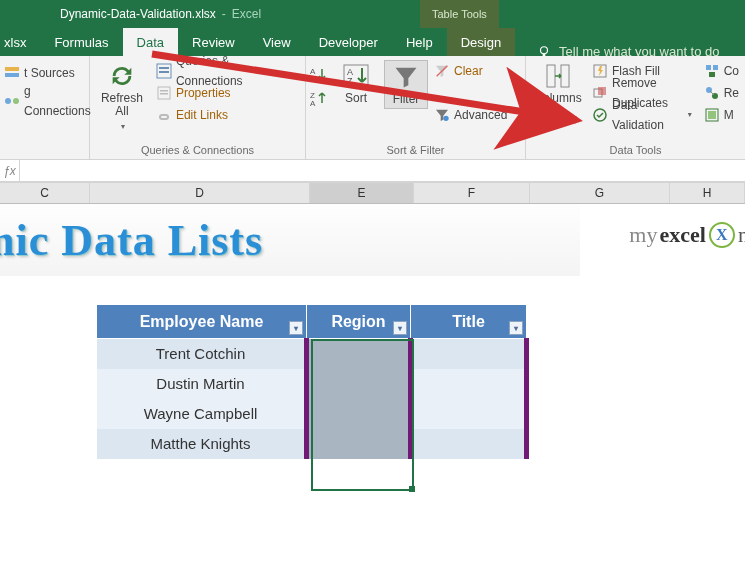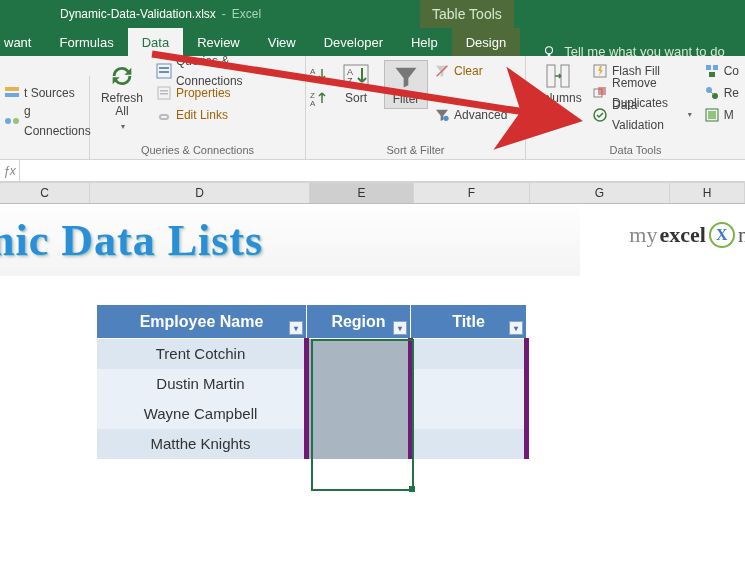--- a/index.html
+++ b/index.html
@@ -26,21 +26,21 @@
   .titlebar .filename { color: #fff; }
   .titlebar .dash { margin: 0 6px; color: #a7d6bd;}
   .titlebar .app { color: #a7d6bd; }
   .titlebar .contextual {
     position: absolute;
     left: 420px;
     top: 0;
     height: 28px;
     background: #4f6b3a;
     padding: 0 12px;
-    font-size: 14px;
+    font-size: 11px;
     display: flex;
     align-items: center;
     color: #d7e7cc;
   }
   
   .tabs {
     background: #217346;
     height: 28px;
     display: flex;
     align-items: stretch;
@@ -312,42 +312,42 @@
 <body>
 
 <div class="titlebar">
   <span class="filename">Dynamic-Data-Validation.xlsx</span>
   <span class="dash">-</span>
   <span class="app">Excel</span>
   <div class="contextual">Table Tools</div>
 </div>
 
 <div class="tabs">
-  <div class="tab first">want</div>
+  <div class="tab first">xlsx</div>
   <div class="tab">Formulas</div>
   <div class="tab active">Data</div>
   <div class="tab">Review</div>
   <div class="tab">View</div>
   <div class="tab">Developer</div>
   <div class="tab">Help</div>
   <div class="tab design">Design</div>
   <div class="tell-me">
     <span class="bulb">
       <svg viewBox="0 0 16 16" width="14" height="14">
           <circle cx="8" cy="6" r="4" fill="none" stroke="#fff" stroke-width="1.3"></circle>
           <rect x="6.5" y="10" width="3" height="3" fill="#fff"></rect>
         </svg>
     </span>
     <span>Tell me what you want to do</span>
   </div>
 </div>
 
 <div class="ribbon">
 
-  <div class="group" style="width:90px;margin-top:20px;">
+  <div class="group" style="width:90px;">
     <div class="group-body" style="flex-direction:column; padding-top:6px;">
       <div class="mini-item">
         <span class="ico">
           <svg width="16" height="16">
               <rect x="1" y="2" width="14" height="4" fill="#e8b34a"></rect>
               <rect x="1" y="8" width="14" height="4" fill="#6fa8dc"></rect>
             </svg>
         </span>
         <span>t Sources</span>
       </div>

